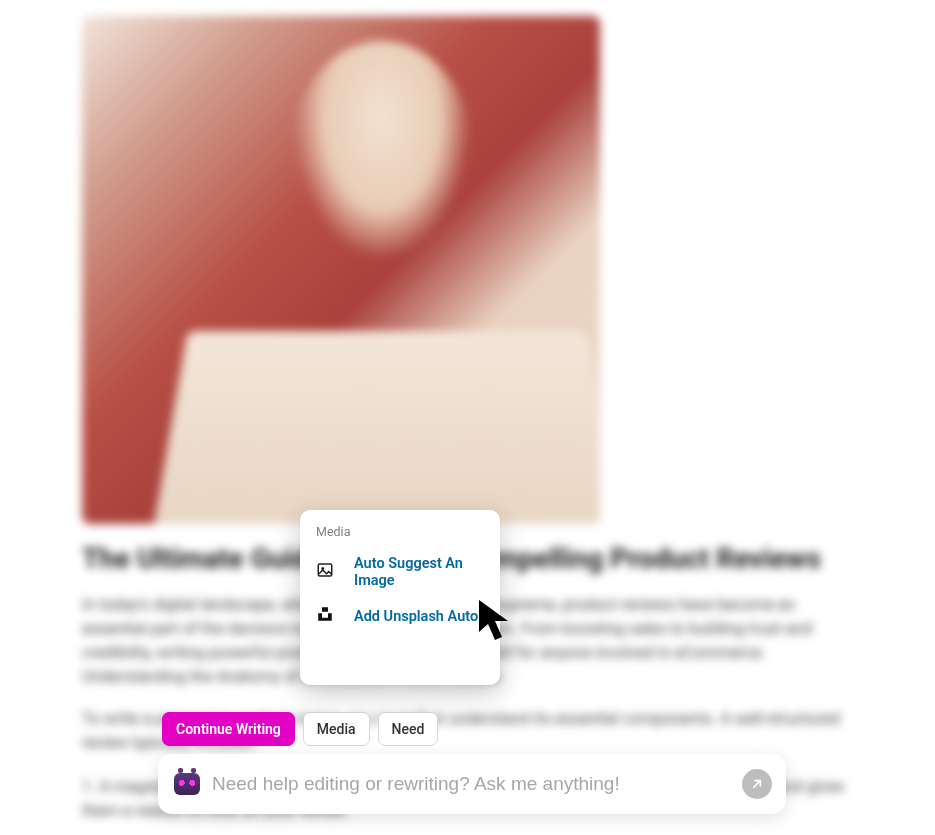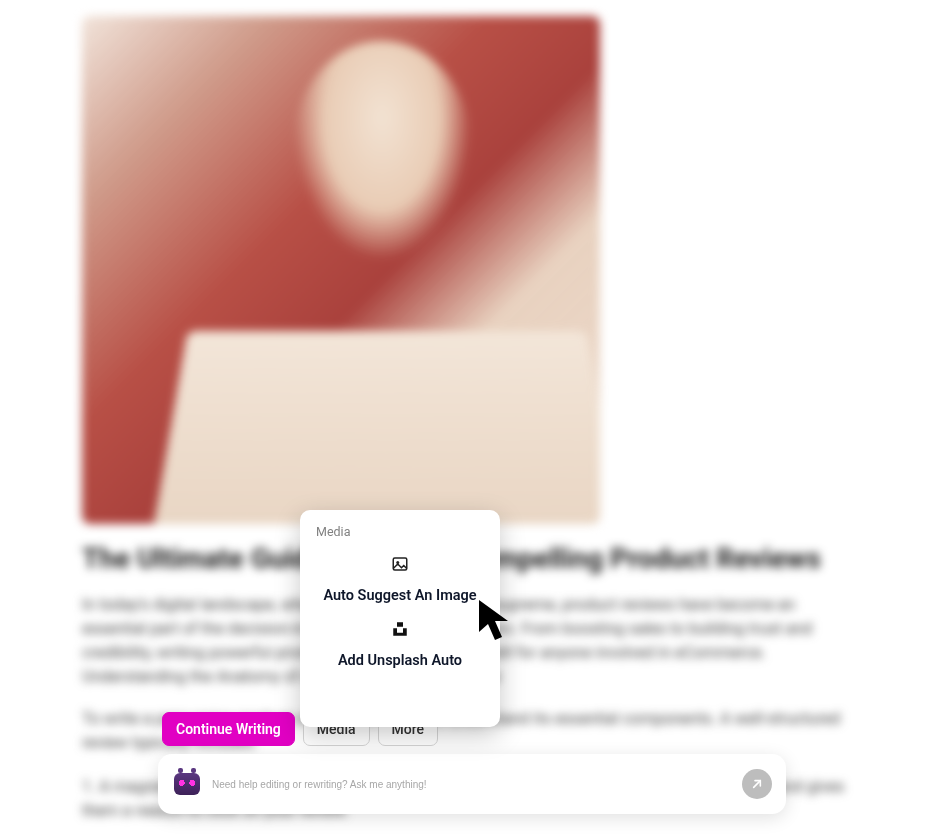--- a/index.html
+++ b/index.html
@@ -80,27 +80,26 @@
     z-index: 20;
   }
   .media-popup .section-label {
     font-size: 12.5px;
     color: #818181;
     padding: 0 16px 8px 16px;
   }
   .media-popup .menu-item {
     display: flex;
     align-items: center;
-    gap: 10px;
+    gap: 20px;
     padding: 8px 16px;
     font-size: 14.5px;
     font-weight: 600;
-    color: #0f172a;
+    color: #0369a1;
     cursor: pointer;
-    flex-direction: column;
   }
   .media-popup .menu-item svg { flex: 0 0 18px; }
 
   
   .toolbar {
     position: absolute;
     left: 162px;
     top: 712px;
     display: flex;
     gap: 8px;
@@ -158,21 +157,21 @@
     background:#5a3780;
     border-radius:2px;
     top:-5px;
   }
   .chat-bar .avatar::before { left:4px; }
   .chat-bar .avatar::after { right:4px; }
   .chat-bar input {
     flex: 1;
     border: none;
     outline: none;
-    font-size: 10px;
+    font-size: 19px;
     color: #333;
   }
   .chat-bar input::placeholder { color: #a7a7a7; }
   .chat-bar .send-btn {
     width: 30px; height: 30px;
     border-radius: 50%;
     background: #bdbdbd;
     display: flex;
     align-items: center;
     justify-content: center;
@@ -235,21 +234,21 @@
 </div>
 
 <div class="toolbar">
   <div class="btn primary">
     <span>Continue Writing</span>
   </div>
   <div class="btn">
     <span>Media</span>
   </div>
   <div class="btn">
-    <span>More</span>
+    <span>Need</span>
   </div>
 </div>
 
 <div class="chat-bar">
   <div class="avatar"></div>
   <input type="text" placeholder="Need help editing or rewriting? Ask me anything!" style="">
   <div class="send-btn">
     <span>
       <svg width="16" height="16" viewBox="0 0 24 24" fill="none" stroke="#fff" stroke-width="2.4" stroke-linecap="round" stroke-linejoin="round">
         <path d="M7 17 L17 7"></path>

